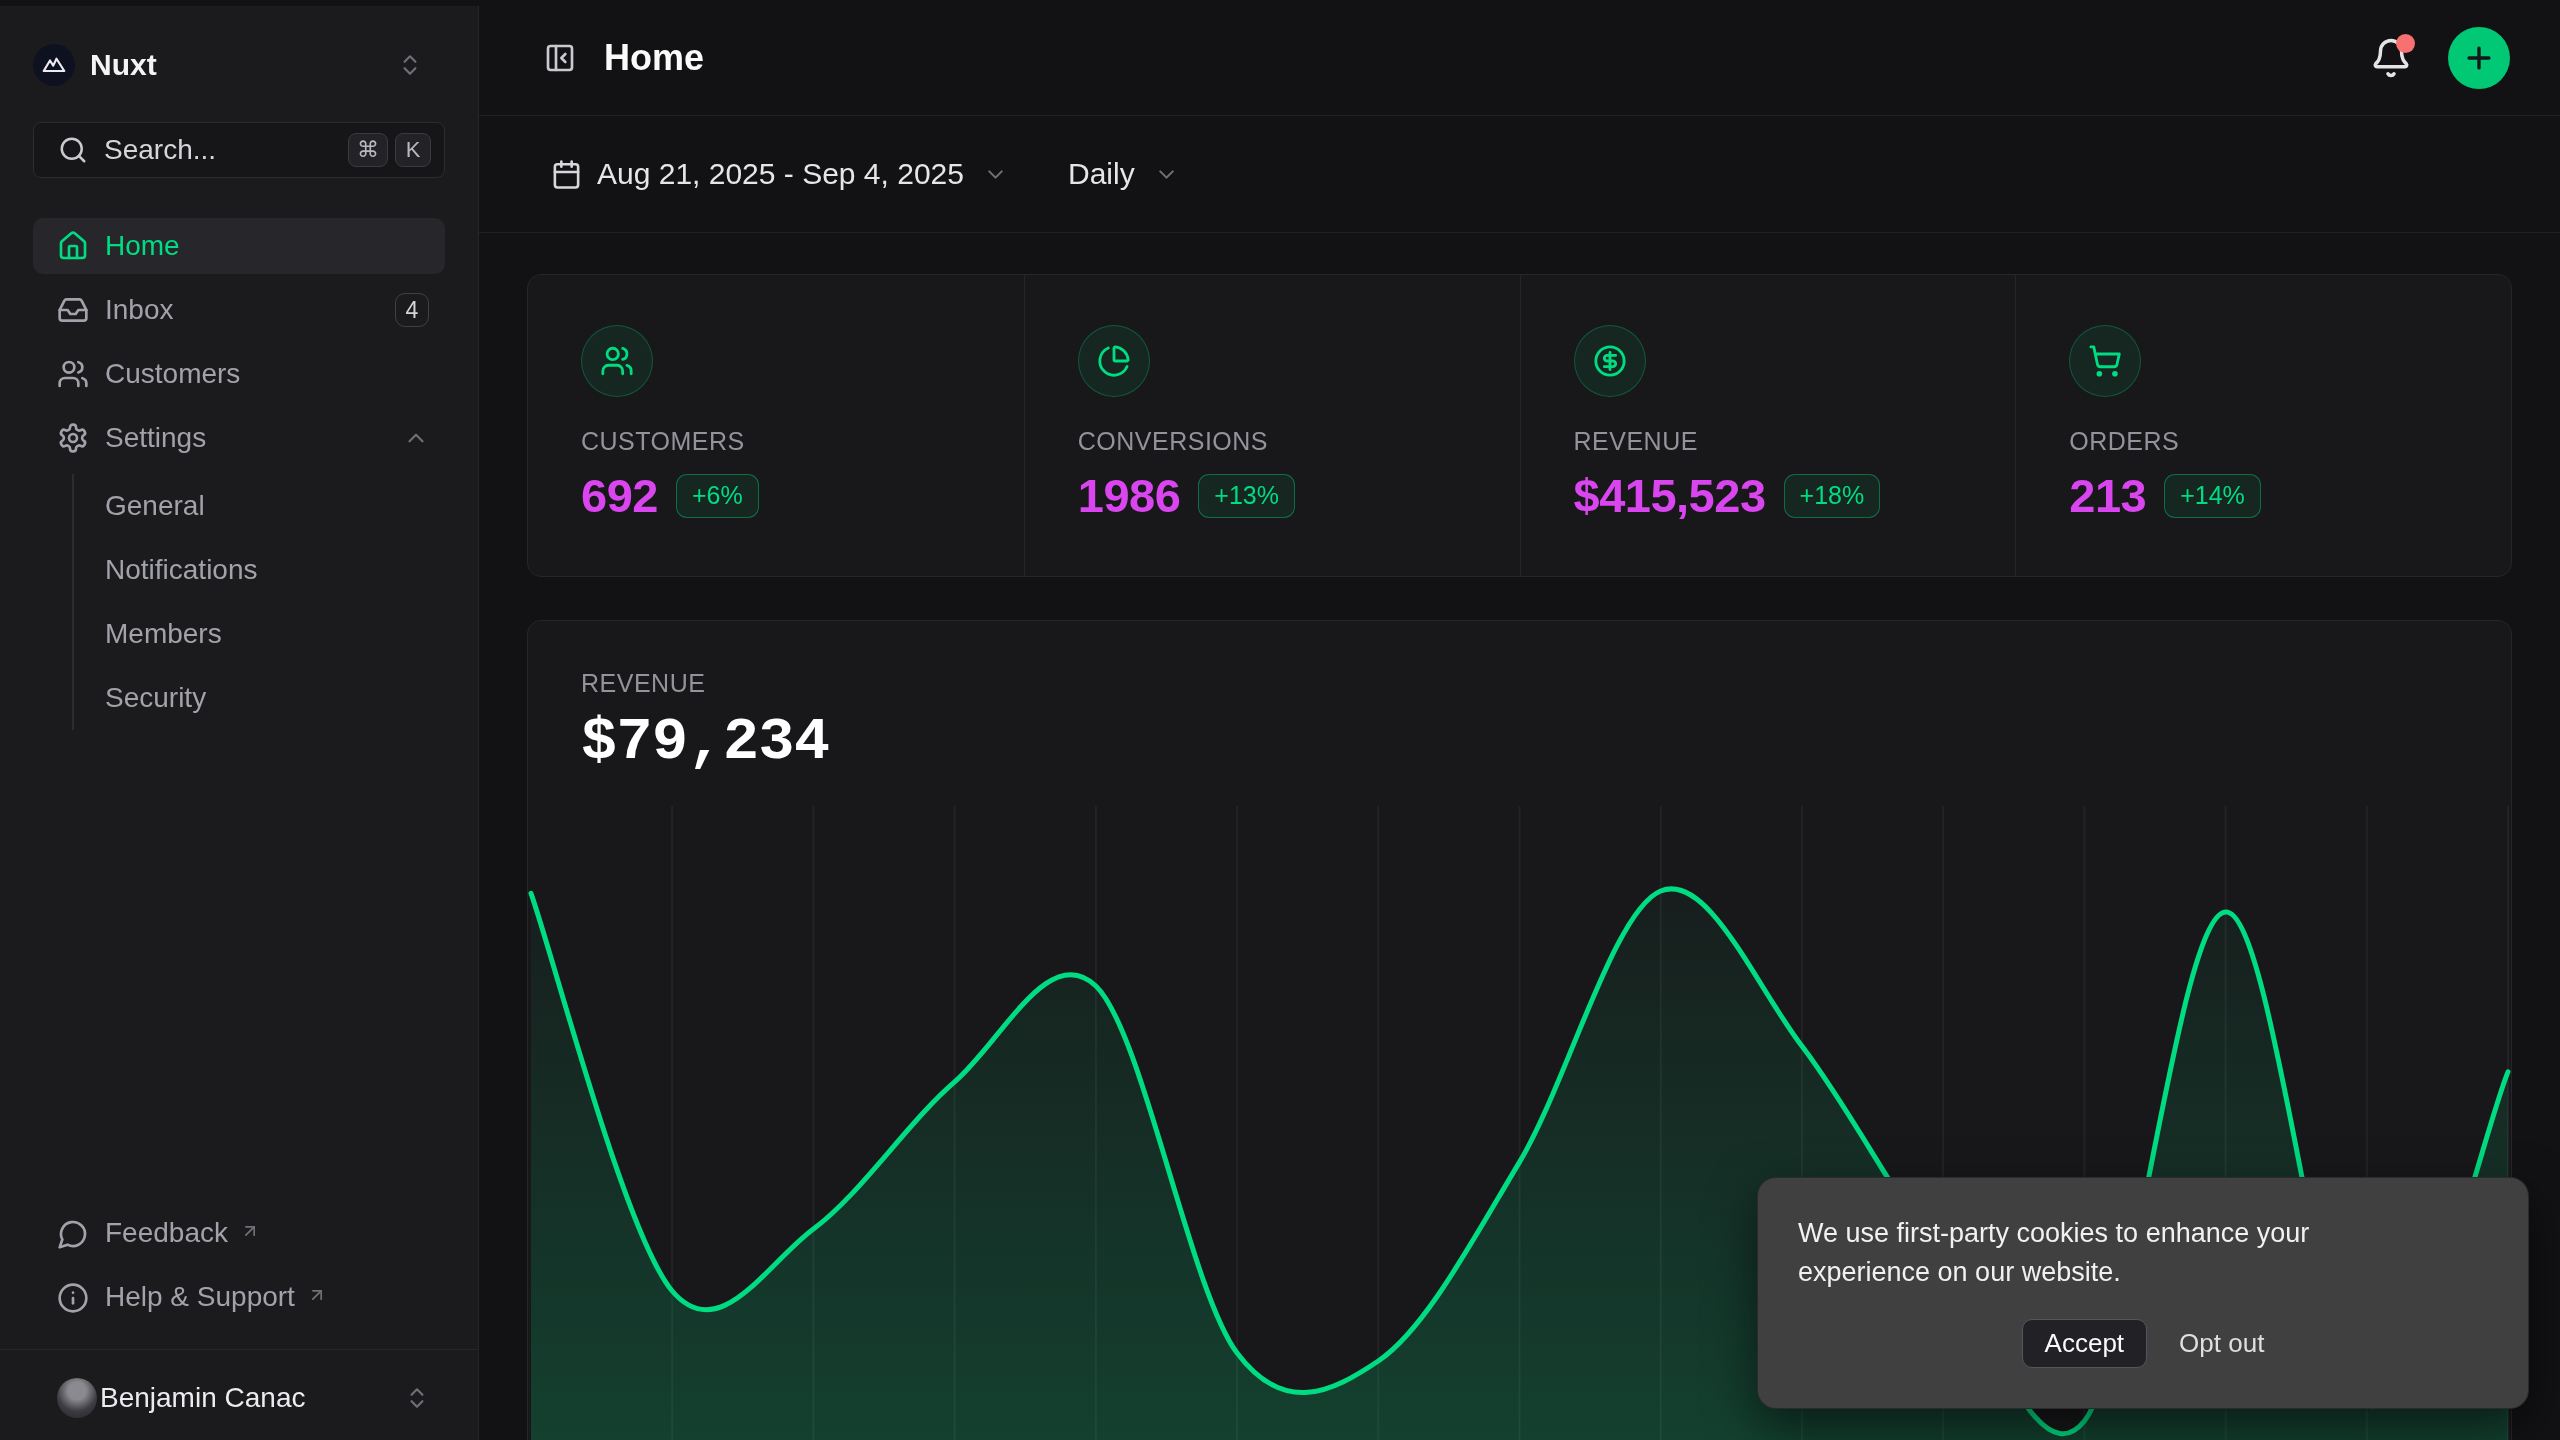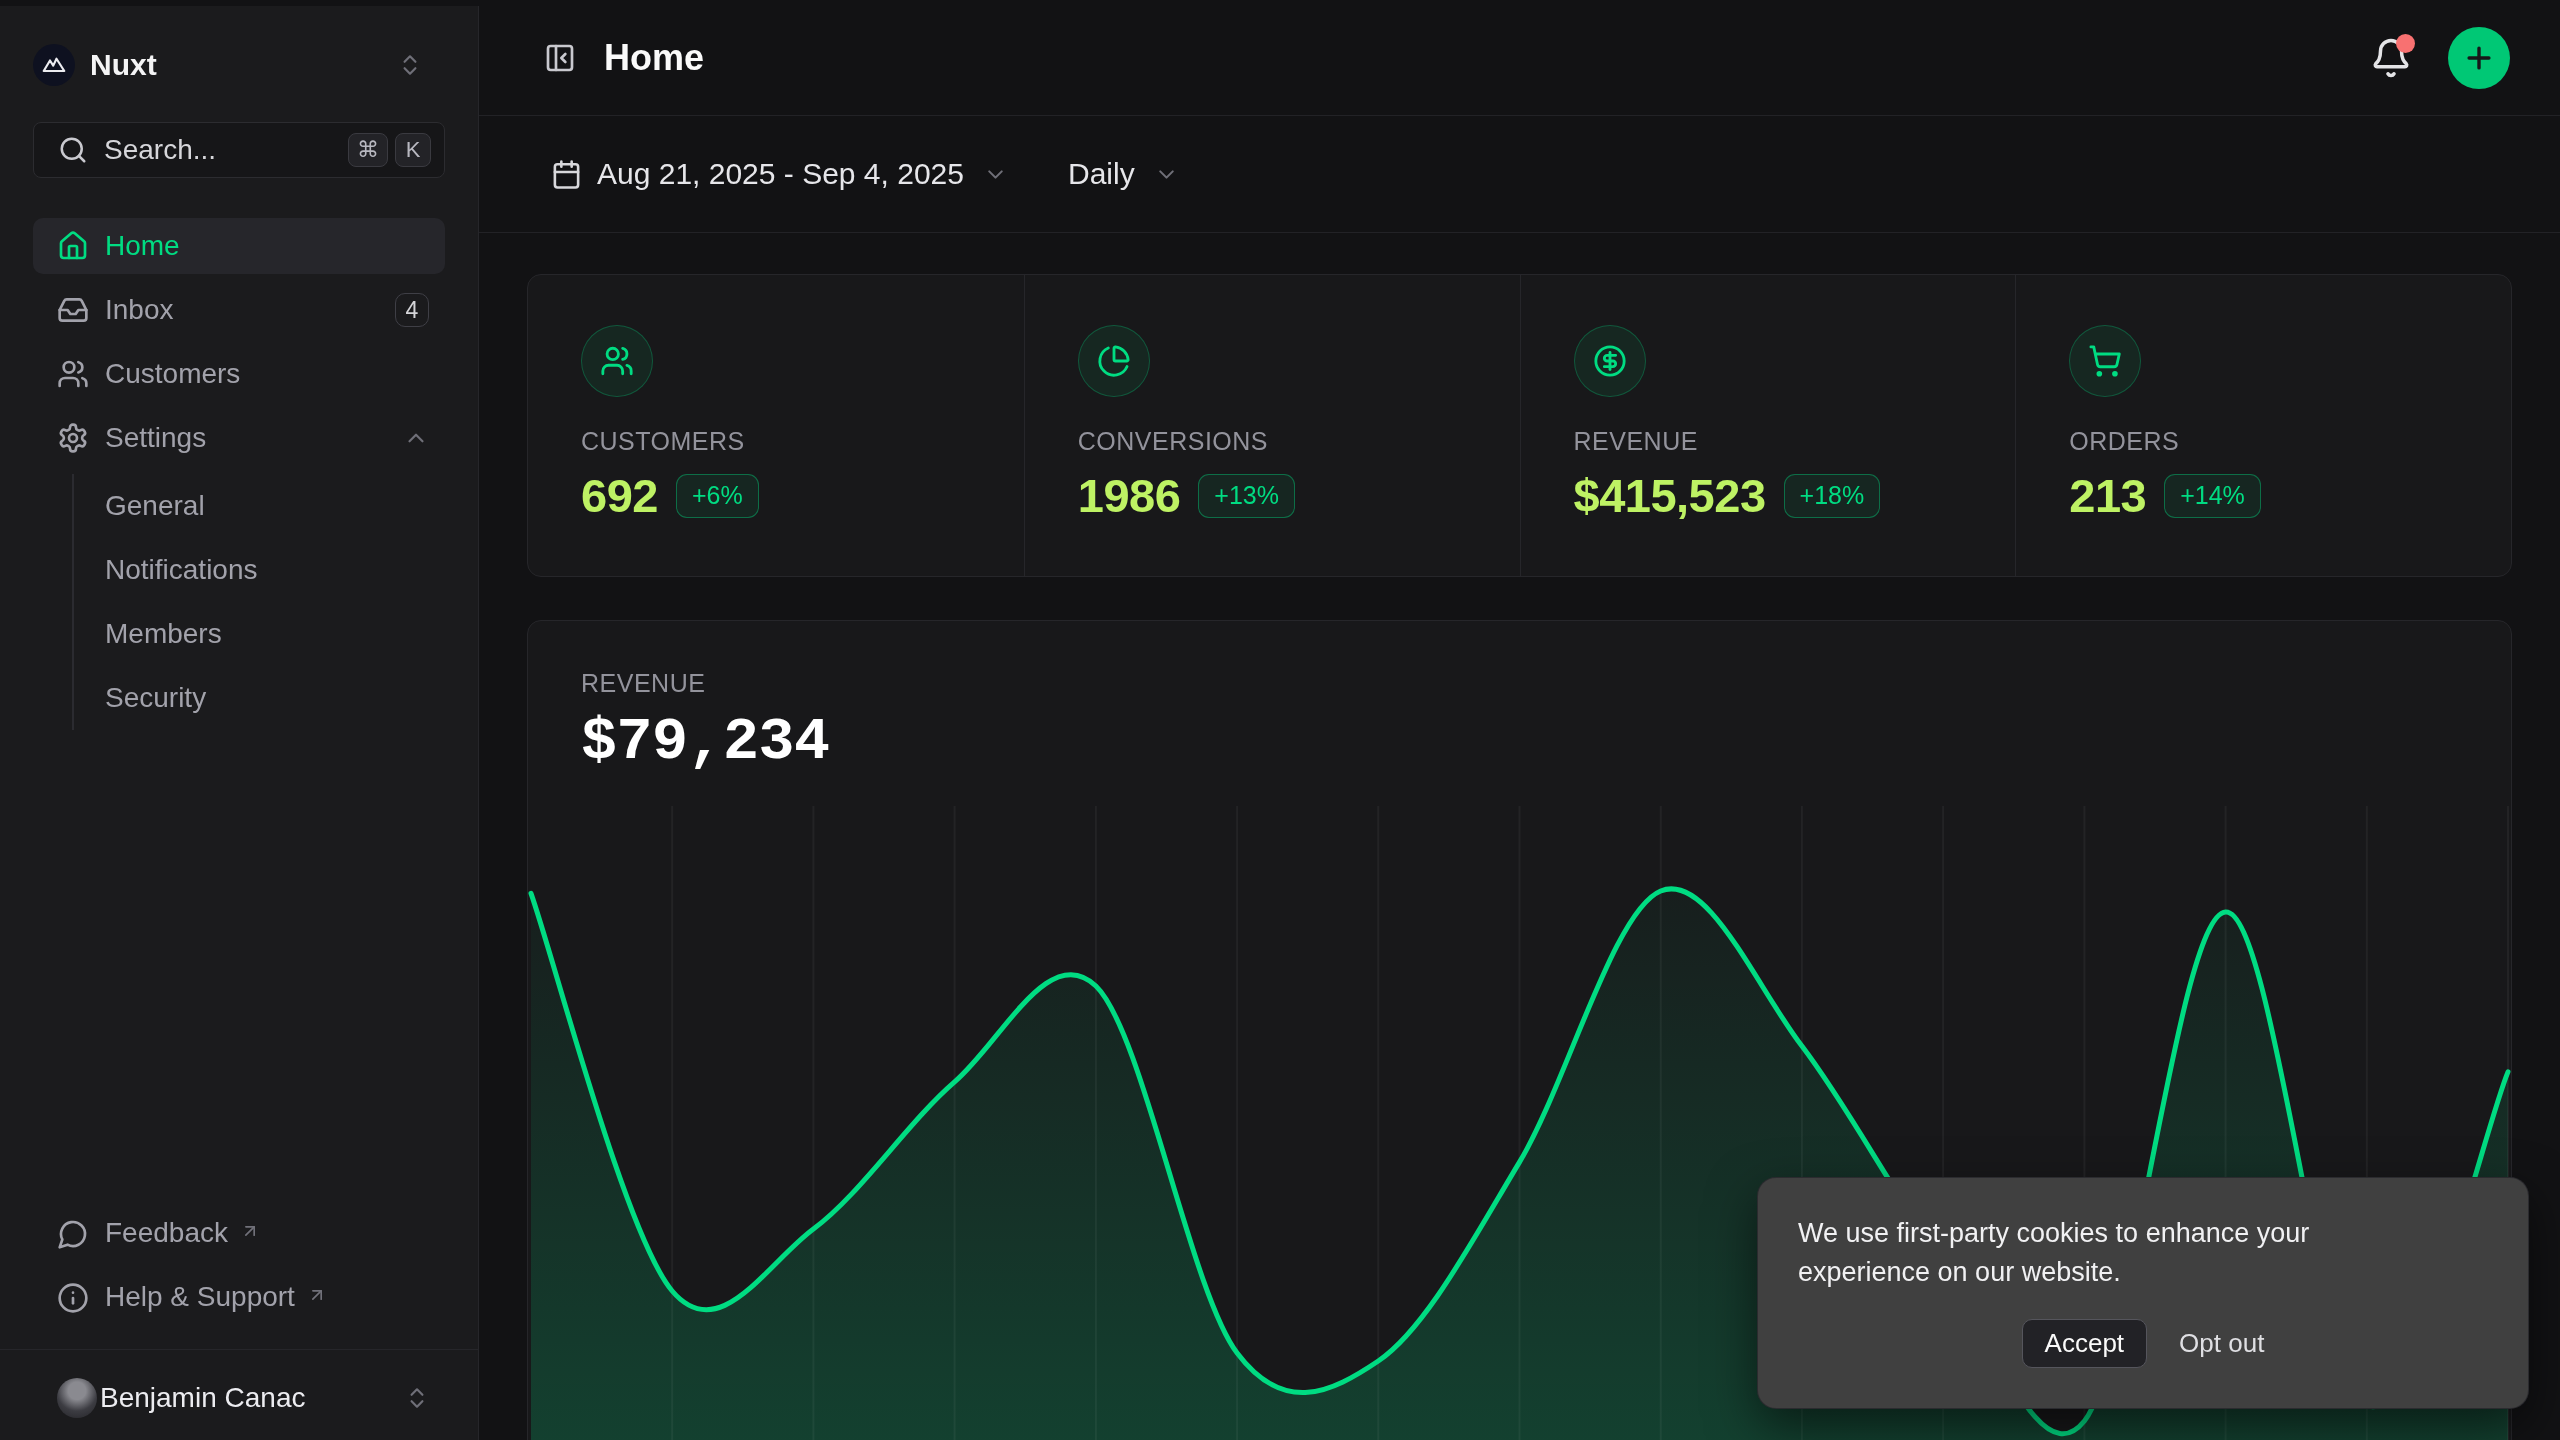--- a/index.html
+++ b/index.html
@@ -87,21 +87,21 @@
   .stats-card {
     height:303px; border:1px solid #26262a; border-radius:14px; background:#18181a;
     display:grid; grid-template-columns:repeat(4,1fr); overflow:hidden;
   }
   .stat { padding:50px 0 0 53px; cursor:pointer; }
   .stat + .stat { border-left:1px solid #26262a; }
   .stat-ic { width:72px; height:72px; border-radius:50%; background:rgba(0,220,130,.08); border:1px solid rgba(0,220,130,.28); color:#00dc82; display:flex; align-items:center; justify-content:center; }
   .stat-ic svg { width:34px; height:34px; }
   .stat-label { margin-top:30px; font-size:25px; font-weight:500; color:#93939c; letter-spacing:.5px; }
   .stat-val-row { margin-top:12px; display:flex; align-items:center; gap:18px; }
-  .stat-val { font-size:47px; font-weight:700; color:#bef264; letter-spacing:-.5px; }
+  .stat-val { font-size:47px; font-weight:700; color:#d946ef; letter-spacing:-.5px; }
   .delta-badge {
     height:44px; padding:0 15px; border-radius:11px;
     border:1px solid rgba(0,220,130,.4); background:rgba(0,220,130,.07);
     color:#00dc82; font-size:25px; font-weight:500;
     display:flex; align-items:center;
   }
 
   .revenue-card {
     margin-top:43px; height:880px; border:1px solid #26262a; border-radius:14px;
     background:#18181a; position:relative; overflow:hidden;

